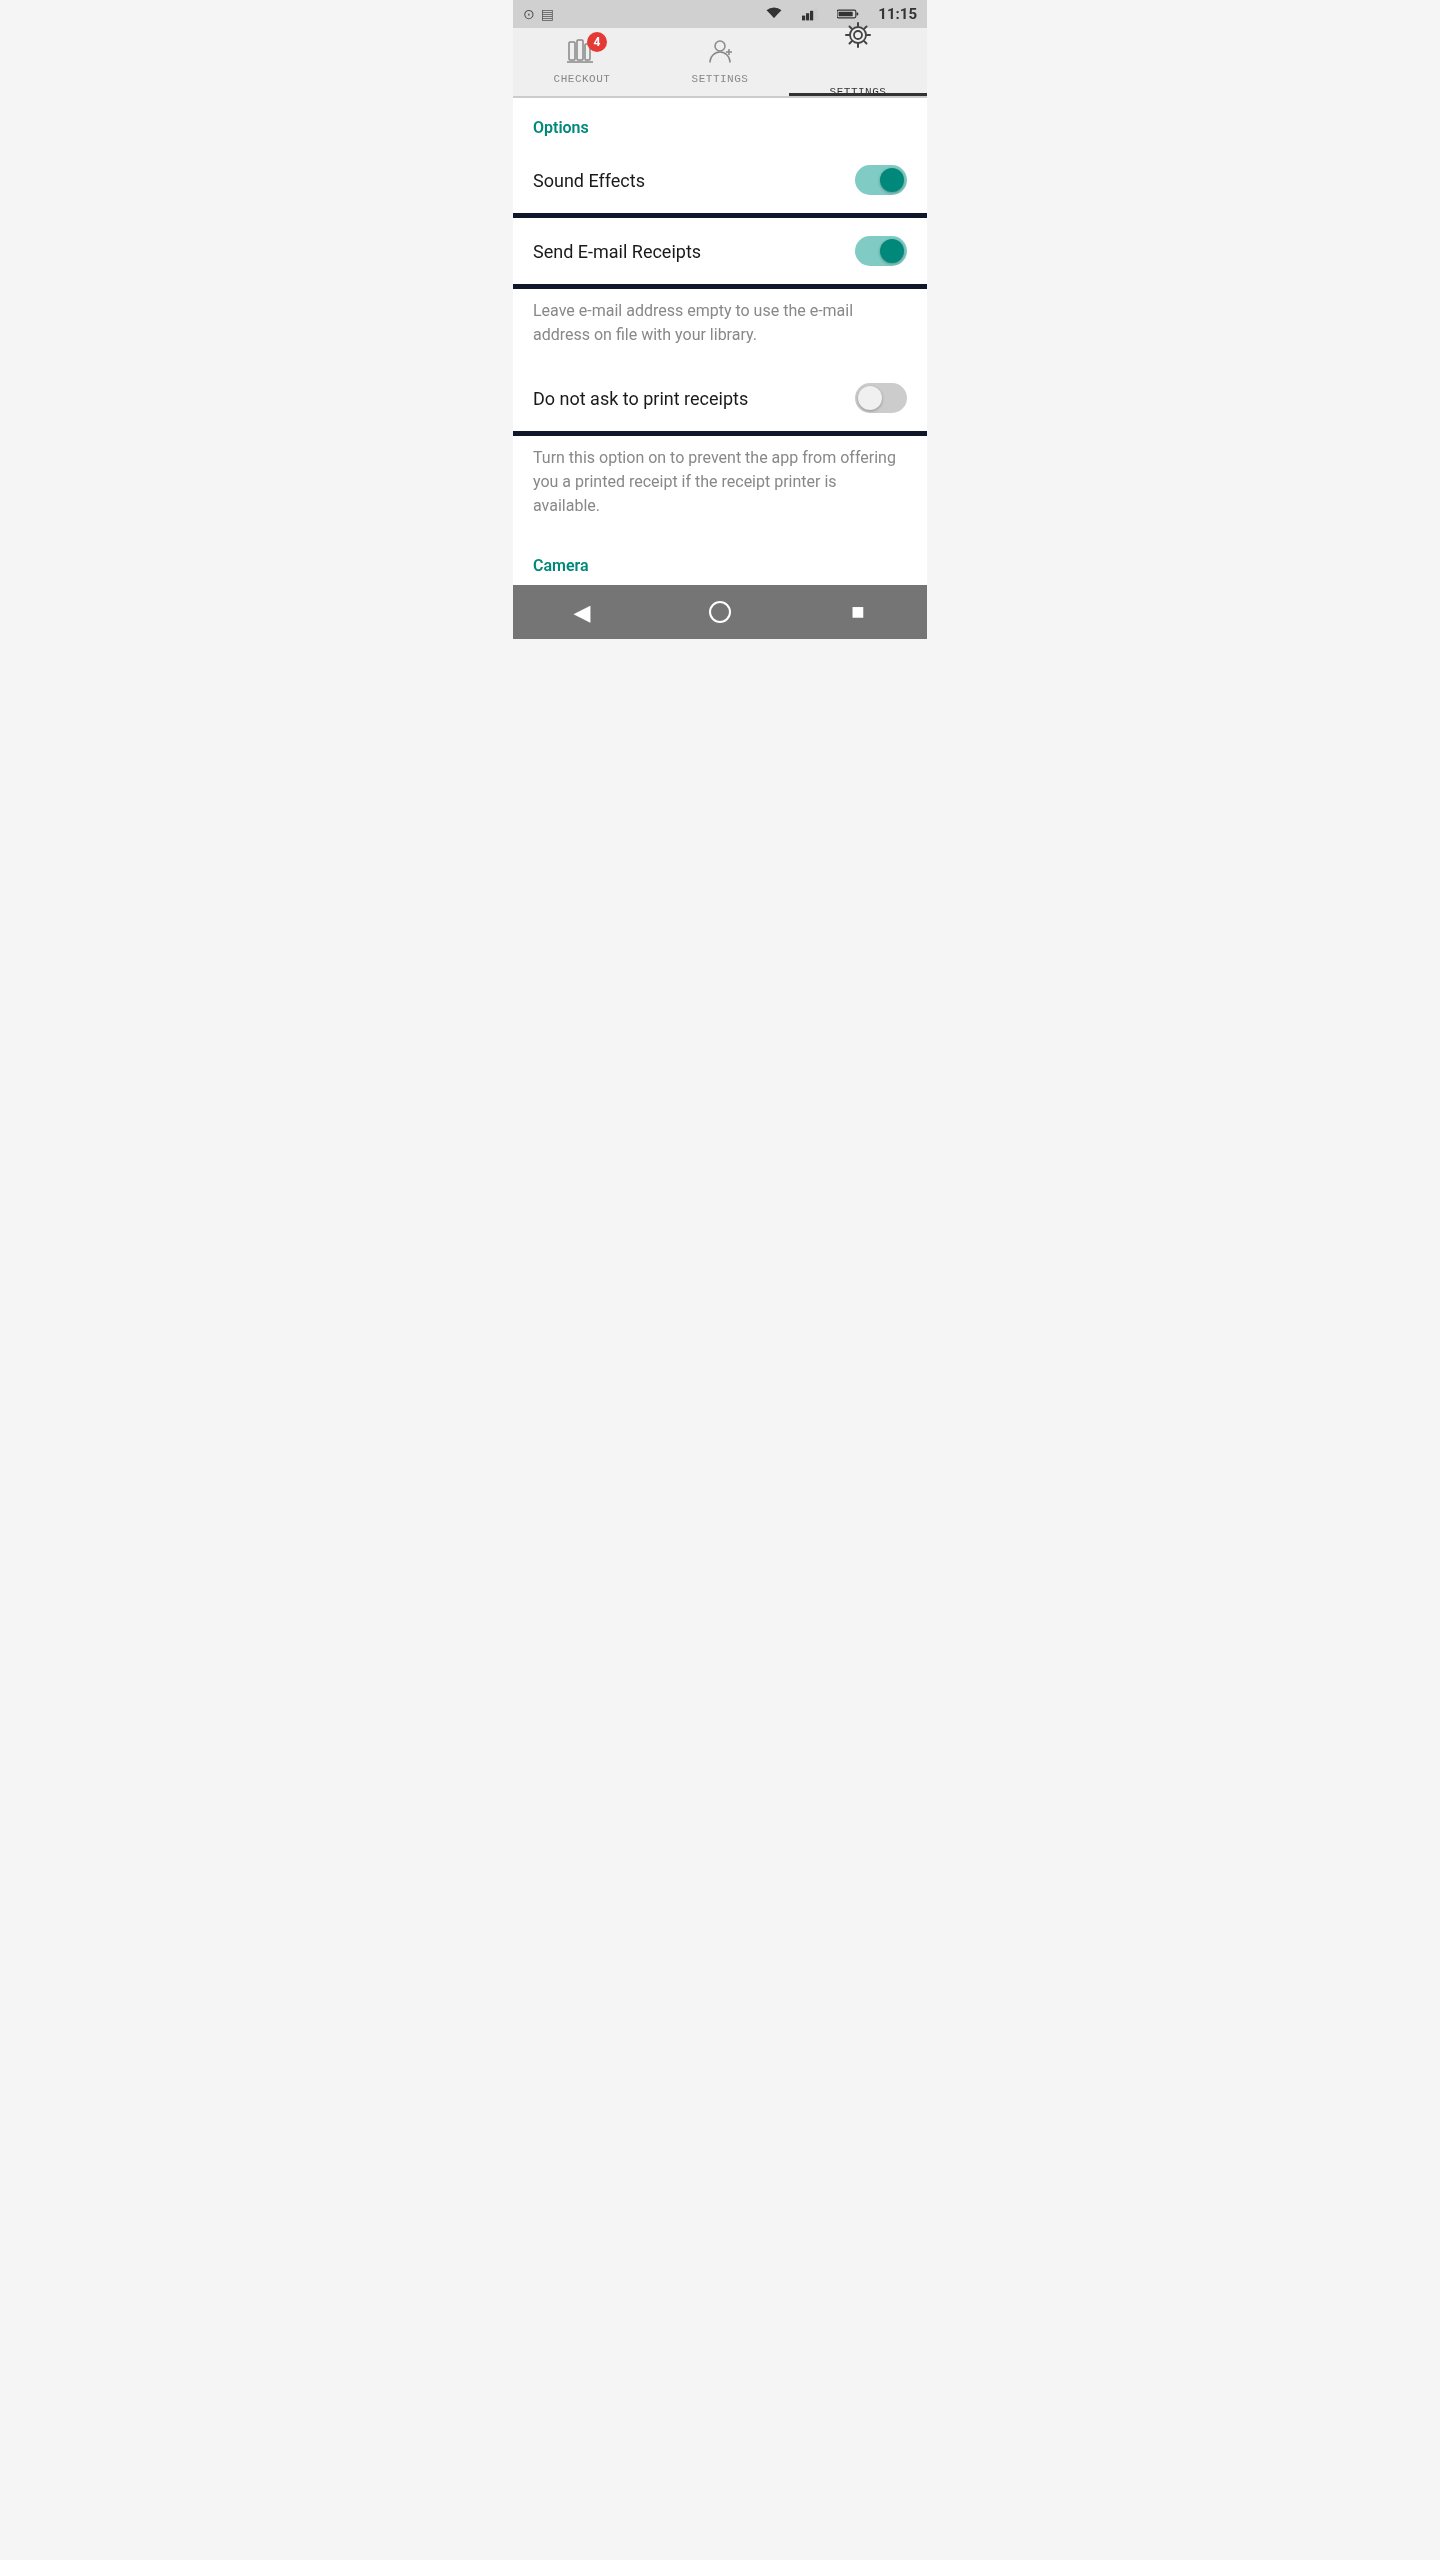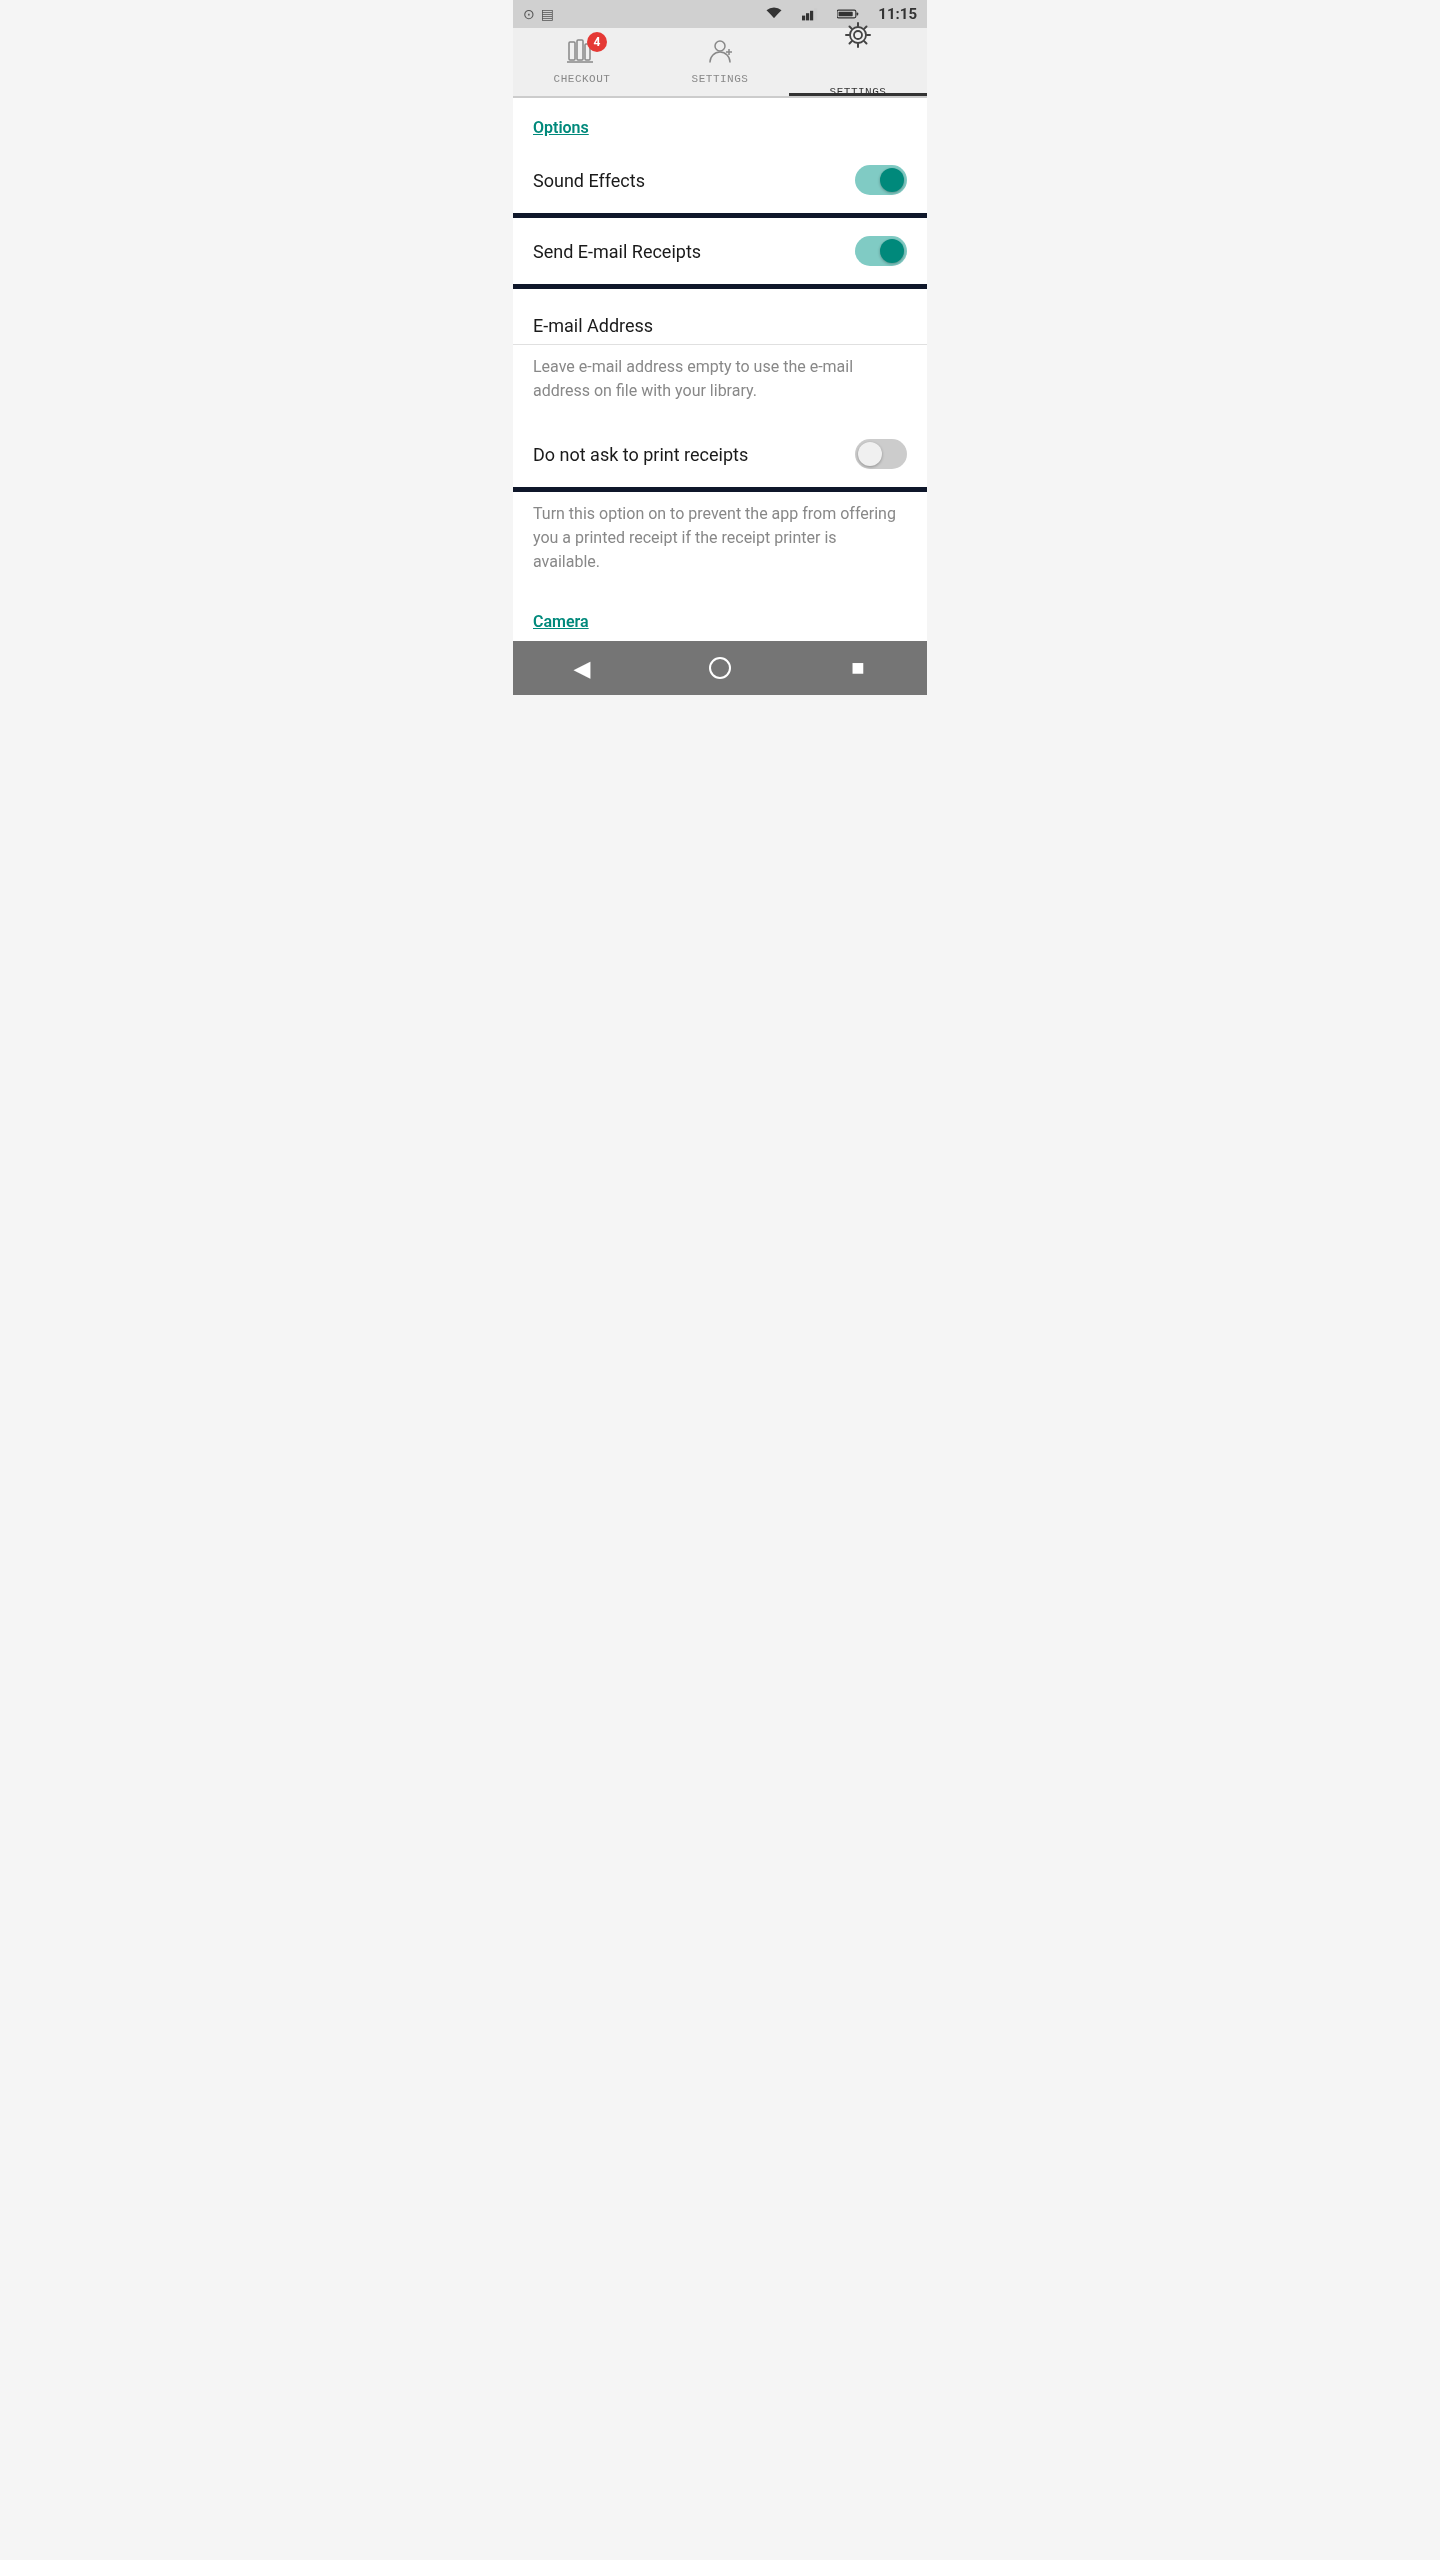--- a/index.html
+++ b/index.html
@@ -98,21 +98,20 @@
     .content {
       background: #fff;
       padding: 0;
     }
 
     .section-header {
       color: #00897b;
       font-size: 16px;
       font-weight: 600;
       padding: 20px 20px 10px 20px;
-      text-decoration: underline;
     }
 
     .settings-row {
       display: flex;
       align-items: center;
       justify-content: space-between;
       padding: 18px 20px;
       border-bottom: 5px solid #0f172a;
     }
     .settings-row:last-of-type {
@@ -295,23 +294,20 @@
 
     <div class="settings-row">
       <span class="settings-row-label">Send E-mail Receipts</span>
       <label class="toggle">
         <input type="checkbox" checked="" style="">
         <div class="toggle-track on"></div>
         <div class="toggle-thumb on"></div>
       </label>
     </div>
 
-    <div class="email-field-area">
-      <div class="email-label">E-mail Address</div>
-    </div>
 
     <div class="desc-text">Leave e-mail address empty to use the e-mail address on file with your library.</div>
 
     <div class="settings-row">
       <span class="settings-row-label">Do not ask to print receipts</span>
       <label class="toggle">
         <input type="checkbox" style="">
         <div class="toggle-track off"></div>
         <div class="toggle-thumb off"></div>
       </label>

